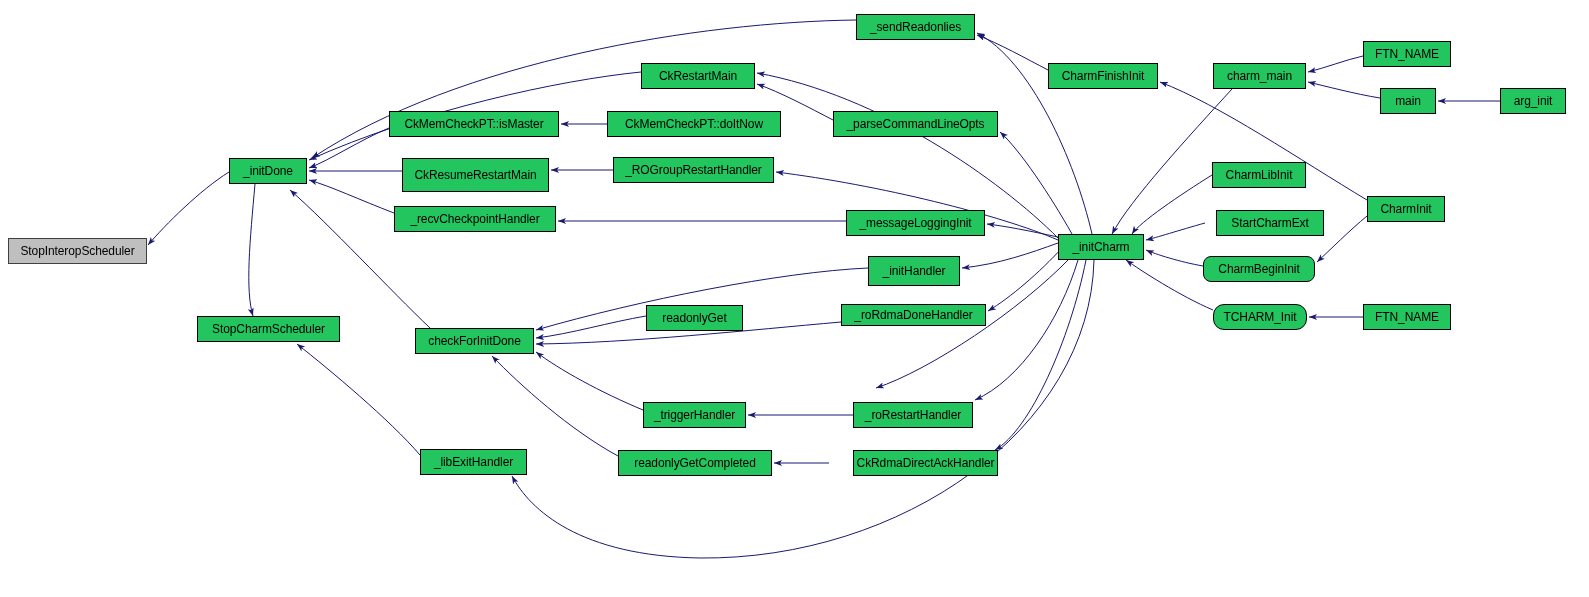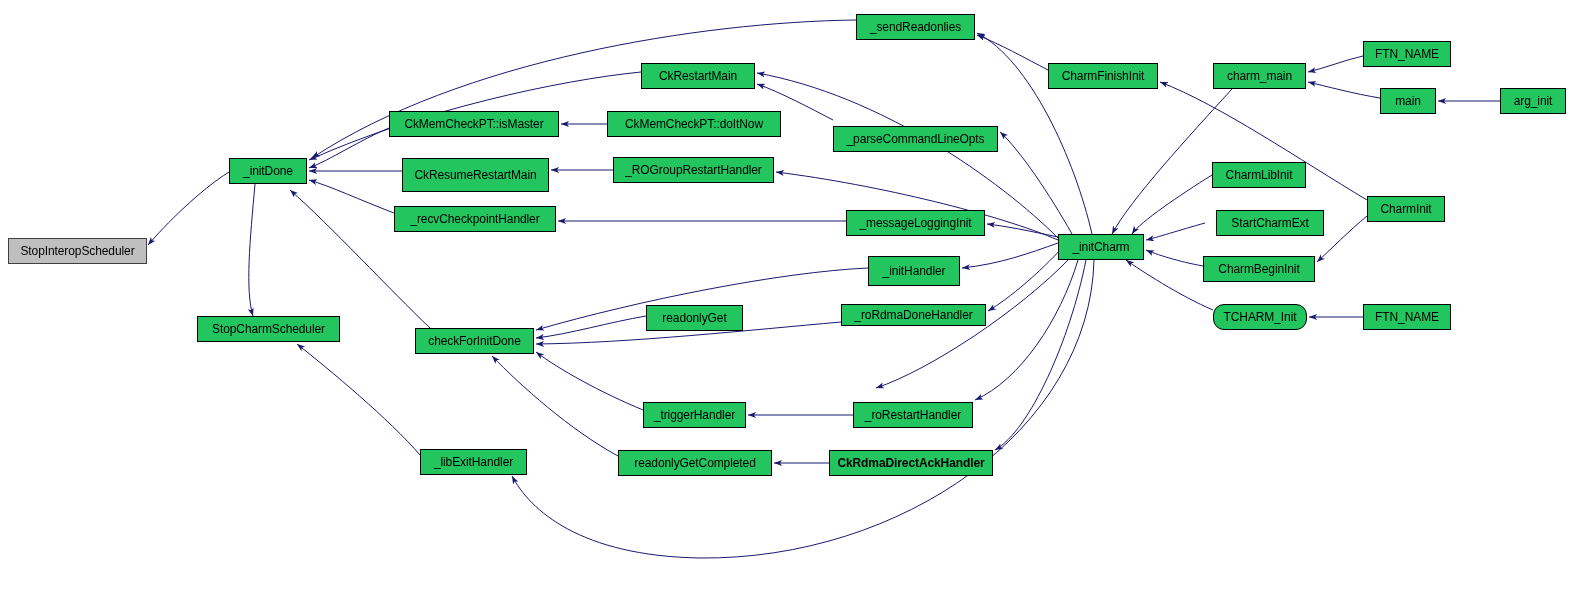--- a/index.html
+++ b/index.html
@@ -102,31 +102,31 @@
       <div class="node" style="left: 389px; top: 111px; width: 170px; height: 26px;">CkMemCheckPT::isMaster</div>
       <div class="node" style="left: 402px; top: 158px; width: 147px; height: 34px;">CkResumeRestartMain</div>
       <div class="node" style="left: 394px; top: 206px; width: 162px; height: 26px;">_recvCheckpointHandler</div>
       <div class="node" style="left: 607px; top: 111px; width: 174px; height: 26px;">CkMemCheckPT::doItNow</div>
       <div class="node" style="left: 613px; top: 157px; width: 161px; height: 26px;">_ROGroupRestartHandler</div>
       <div class="node" style="left: 646px; top: 305px; width: 97px; height: 26px;">readonlyGet</div>
       <div class="node" style="left: 643px; top: 402px; width: 103px; height: 26px;">_triggerHandler</div>
       <div class="node" style="left: 618px; top: 450px; width: 154px; height: 26px;">readonlyGetCompleted</div>
       <div class="node" style="left: 641px; top: 63px; width: 114px; height: 26px;">CkRestartMain</div>
       <div class="node" style="left: 856px; top: 14px; width: 119px; height: 26px;">_sendReadonlies</div>
-      <div class="node" style="left: 833px; top: 126px; width: 165px; height: 26px;">_parseCommandLineOpts</div>
+      <div class="node" style="left: 833px; top: 111px; width: 165px; height: 26px;">_parseCommandLineOpts</div>
       <div class="node" style="left: 846px; top: 210px; width: 139px; height: 26px;">_messageLoggingInit</div>
       <div class="node" style="left: 868px; top: 256px; width: 92px; height: 30px;">_initHandler</div>
       <div class="node" style="left: 841px; top: 304px; width: 145px; height: 22px;">_roRdmaDoneHandler</div>
       <div class="node" style="left: 853px; top: 402px; width: 120px; height: 26px;">_roRestartHandler</div>
-      <div class="node" style="left: 829px; top: 450px; width: 164px; height: 26px; font-weight: bold;">CkRdmaDirectAckHandler</div>
+      <div class="node" style="left: 853px; top: 450px; width: 145px; height: 26px;">CkRdmaDirectAckHandler</div>
       <div class="node" style="left: 1058px; top: 234px; width: 86px; height: 26px;">_initCharm</div>
       <div class="node" style="left: 1048px; top: 63px; width: 110px; height: 26px;">CharmFinishInit</div>
       <div class="node" style="left: 1212px; top: 162px; width: 94px; height: 26px;">CharmLibInit</div>
       <div class="node" style="left: 1205px; top: 210px; width: 108px; height: 26px; margin-left: 11px;">StartCharmExt</div>
-      <div class="node" style="left: 1203px; top: 256px; width: 112px; height: 26px;">CharmBeginInit</div>
+      <div class="node" style="left: 1203px; top: 256px; width: 112px; height: 26px; border-radius: 8px;">CharmBeginInit</div>
       <div class="node" style="left: 1213px; top: 304px; width: 94px; height: 26px; border-radius: 11px;">TCHARM_Init</div>
       <div class="node" style="left: 1213px; top: 63px; width: 93px; height: 26px;">charm_main</div>
       <div class="node" style="left: 1367px; top: 196px; width: 78px; height: 26px;">CharmInit</div>
       <div class="node" style="left: 1363px; top: 41px; width: 88px; height: 26px;">FTN_NAME</div>
       <div class="node" style="left: 1380px; top: 88px; width: 56px; height: 26px;">main</div>
       <div class="node" style="left: 1500px; top: 88px; width: 66px; height: 26px;">arg_init</div>
       <div class="node" style="left: 1363px; top: 304px; width: 88px; height: 26px;">FTN_NAME</div>
     </div>
 </div>
 

